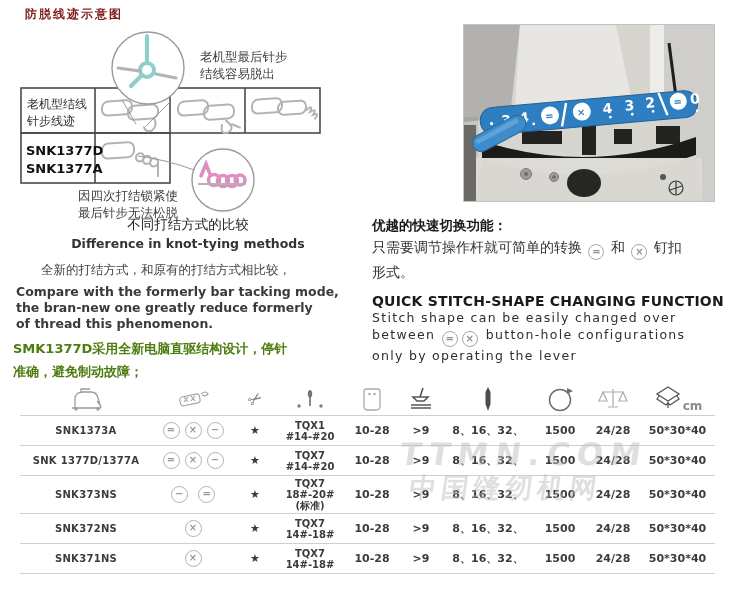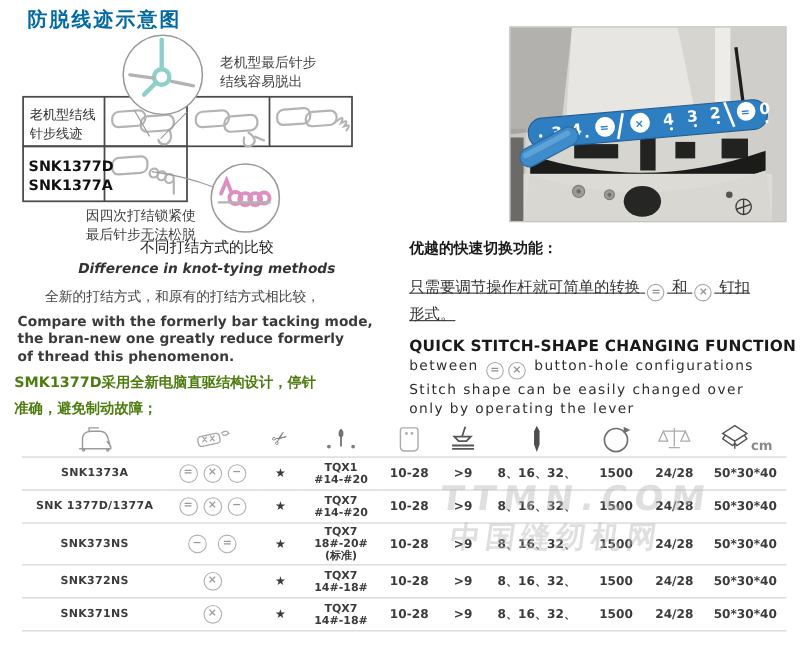--- a/index.html
+++ b/index.html
@@ -1,39 +1,39 @@
 <!DOCTYPE html>
 <html><head>
 <meta charset="utf-8">
 <style>
   * { margin:0; padding:0; box-sizing:border-box; }
   body { background:#fff; font-family:"DejaVu Sans","Liberation Sans",sans-serif; }
   #page { position:relative; width:731px; height:599px; background:#ffffff; overflow:hidden; }
 
   
-  .page-title { position:absolute; left:25px; top:6px; font-size:18px; font-weight:bold; color:#0369a1; letter-spacing:2px; }
+  .page-title { position:absolute; left:25px; top:6px; font-size:12px; font-weight:bold; color:#7f1d1d; letter-spacing:2px; }
 
   
   .diagram-wrap { position:absolute; left:18px; top:28px; width:345px; height:195px; }
 
   
   .photo-frame { position:absolute; left:463px; top:24px; width:252px; height:178px; border:1px solid #c2c2c0; background:#d6d5d0; }
 
   
   .cmp { position:absolute; left:10px; top:216px; width:356px; color:#3c3c3c; }
   .cmp .h-cn { text-align:center; font-weight:normal; font-size:13.5px; color:#1e1e1e; }
-  .cmp .h-en { text-align:center; font-size:12.5px; color:#333; margin-top:2px; font-weight:600;font-style:italic; }
+  .cmp .h-en { text-align:center; font-size:12.5px; color:#333; margin-top:2px; font-weight:600; }
   .cmp .p-cn { margin-top:8px; font-size:12.5px; color:#444; line-height:21px; padding-left:3px;margin-left:28px;}
   .cmp .p-en { margin-top:4px; font-size:12.5px; font-weight:bold; color:#3a3a3a; line-height:16px; padding-left:6px;}
   .cmp .p-bold { margin-top:5px; font-size:13px; font-weight:bold; color:#4d7c0f; line-height:23px; padding-left:3px;}
 
   
   .qs { position:absolute; left:372px; top:217px; width:352px; color:#333; }
   .qs .h-cn { font-weight:bold; font-size:13.5px; color:#1a1a1a; }
-  .qs .p-cn { margin-top:14px; font-size:14px; color:#333; line-height:25px;text-decoration:underline; }
+  .qs .p-cn { font-size:14px; color:#333; line-height:25px; }
   .qs .h-en { margin-top:8px; font-size:14px; font-weight:bold; color:#1a1a1a; letter-spacing:0.2px;}
   .qs .p-en { font-size:12.5px; color:#2e2e2e; line-height:17px; letter-spacing:1.3px; }
   .inline-circle { display:inline-block; width:16px; height:16px; border:1.4px solid #a8a8a8; border-radius:50%;
      color:#909090; font-size:10px; line-height:13px; text-align:center; vertical-align:-3px; margin:0 2px; font-weight:bold;}
 
   
   .spec-table { position:absolute; left:20px; top:383px; width:695px; border-collapse:collapse; table-layout:fixed; }
   .spec-table th, .spec-table td { border-bottom:1px solid #cfcfcf; text-align:center; vertical-align:middle; padding:2px 0; }
   .spec-table th { height:32px; }
   .spec-table td { font-size:11px; font-weight:bold; color:#3b3b3b; height:30px; }
@@ -226,26 +226,26 @@
     <div class="p-cn">
       <span>只需要调节操作杆就可简单的转换</span>
       <span class="inline-circle">=</span>
       <span>和</span>
       <span class="inline-circle">×</span>
       <span>钉扣</span>
       <div>形式。</div>
     </div>
     <div class="h-en">QUICK STITCH-SHAPE CHANGING FUNCTION</div>
     <div class="p-en">
+      <div>Stitch shape can be easily changed over</div>
       <div>
         <span>between</span>
         <span class="inline-circle">=</span><span class="inline-circle">×</span>
         <span>button-hole configurations</span>
       </div>
-      <div>Stitch shape can be easily changed over</div>
       <div>only by operating the lever</div>
     </div>
   </div>
 
   <table class="spec-table">
     <colgroup>
       <col style="width:132px">
         <col style="width:82px">
         <col style="width:42px">
         <col style="width:68px">

